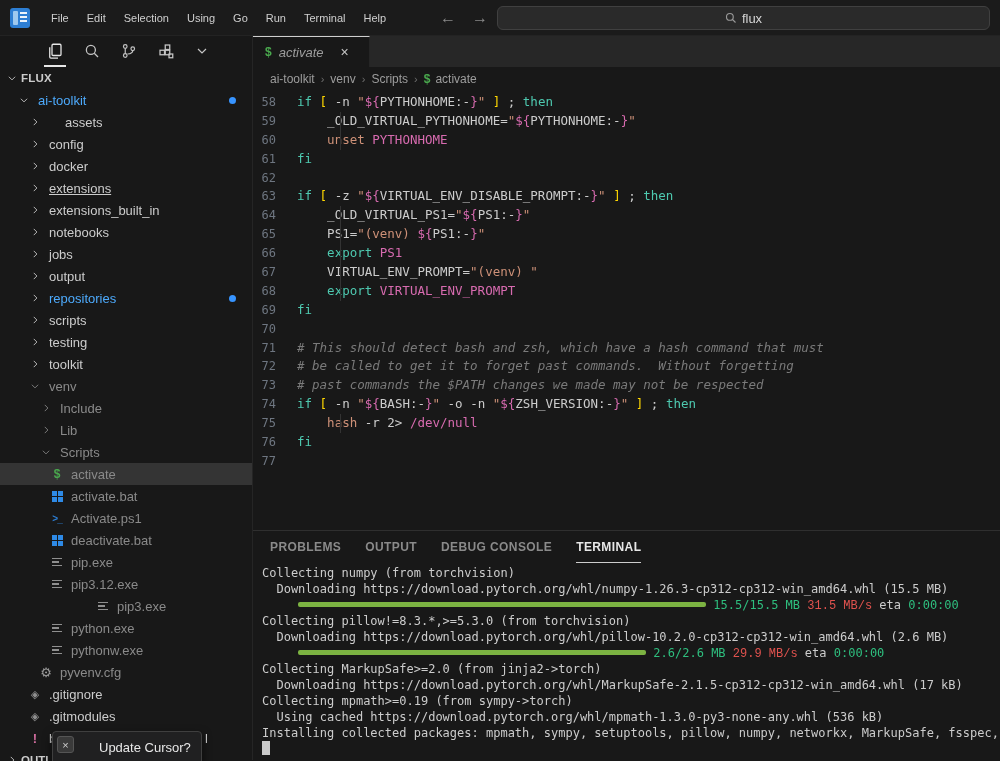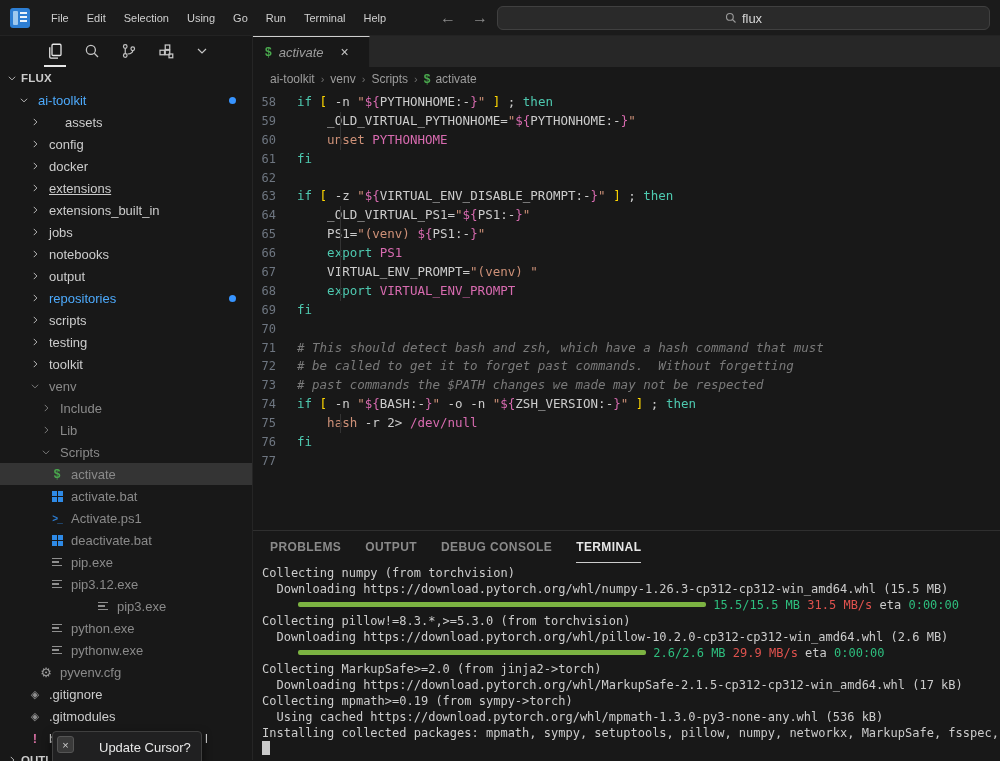--- a/index.html
+++ b/index.html
@@ -78,21 +78,21 @@
   .sg-v{color:var(--variable);} .sg-d{color:var(--variable);} .sg-p{color:var(--plain);}
   .sg-o{color:var(--command);} .sg-c{color:var(--comment);font-style:italic;}
 
   
   .panel{height:230px;flex:none;border-top:1px solid #2f2f2f;background:#181818;display:flex;flex-direction:column;}
   .panel-tabs{height:32px;display:flex;align-items:center;gap:24px;padding-left:17px;flex:none;}
   .panel-tab{font-size:12px;font-weight:700;letter-spacing:.4px;color:#8a8a8a;height:32px;display:flex;align-items:center;border-bottom:1px solid transparent;text-align:right;}
   .panel-tab.active{color:#e7e7e7;border-bottom-color:#cccccc;}
   .terminal{flex:1;padding:2px 0 0 9px;font-family:"DejaVu Sans Mono","Liberation Mono",monospace;font-size:12px;overflow:hidden;}
   .tline{height:16px;line-height:16px;white-space:pre;}
-  .sg-t{color:#cccccc;} .sg-g{color:var(--ansi_green);} .sg-r{color:var(--ansi_red);}
+  .sg-t{color:#cccccc;} .sg-g{color:var(--ansi_green);} .sg-r{color:var(--ansi_red);font-family:Liberation Mono, monospace;}
   .pbar{display:inline-block;height:5px;background:var(--bar_green);border-radius:2px;vertical-align:2px;}
   .cursor-block{display:inline-block;width:8px;height:14px;background:#c9c9c9;vertical-align:-2px;}
 
   
   .notification{position:absolute;left:52px;top:731px;width:150px;height:46px;background:#202021;
     border:1px solid #3f3f3f;border-radius:4px;box-shadow:0 4px 10px rgba(0,0,0,.6);z-index:10;padding:8px 8px 0 8px;}
   .notif-close{position:absolute;left:4px;top:4px;width:17px;height:17px;background:#3a3a3a;border:1px solid #555;
     border-radius:3px;color:#cfcfcf;font-size:11px;display:flex;align-items:center;justify-content:center;}
   .notif-title{margin-left:38px;font-size:13px;color:#e8e8e8;white-space:nowrap;}
 </style>
@@ -219,29 +219,29 @@
               </svg>
             </span>
             <span class="tree-label">extensions_built_in</span>
           </div>
           <div class="tree-row" style="padding-left: 27px;">
             <span class="twisty">
               <svg width="10" height="10" viewBox="0 0 16 16">
                 <polyline points="6,3 11,8 6,13" fill="none" stroke="currentColor" stroke-width="1.6"></polyline>
               </svg>
             </span>
+            <span class="tree-label">notebooks</span>
+          </div>
+          <div class="tree-row" style="padding-left: 27px;">
+            <span class="twisty">
+              <svg width="10" height="10" viewBox="0 0 16 16">
+                <polyline points="6,3 11,8 6,13" fill="none" stroke="currentColor" stroke-width="1.6"></polyline>
+              </svg>
+            </span>
             <span class="tree-label">jobs</span>
-          </div>
-          <div class="tree-row" style="padding-left: 27px;">
-            <span class="twisty">
-              <svg width="10" height="10" viewBox="0 0 16 16">
-                <polyline points="6,3 11,8 6,13" fill="none" stroke="currentColor" stroke-width="1.6"></polyline>
-              </svg>
-            </span>
-            <span class="tree-label">notebooks</span>
           </div>
           <div class="tree-row" style="padding-left: 27px;">
             <span class="twisty">
               <svg width="10" height="10" viewBox="0 0 16 16">
                 <polyline points="6,3 11,8 6,13" fill="none" stroke="currentColor" stroke-width="1.6"></polyline>
               </svg>
             </span>
             <span class="tree-label">output</span>
           </div>
           <div class="tree-row accent" style="padding-left: 27px;">

